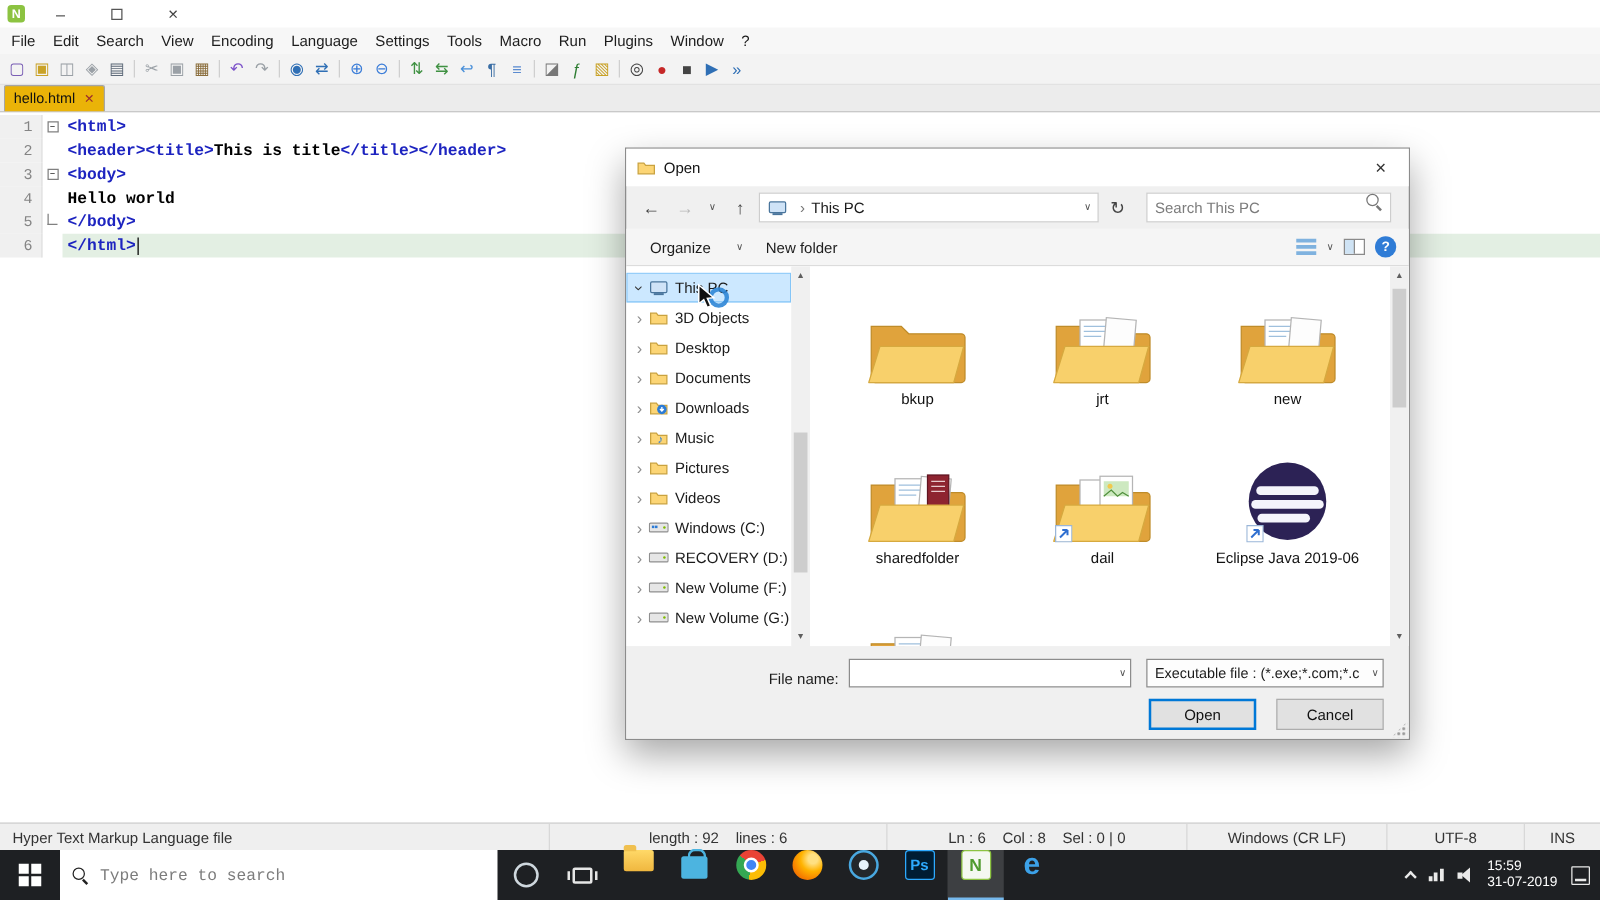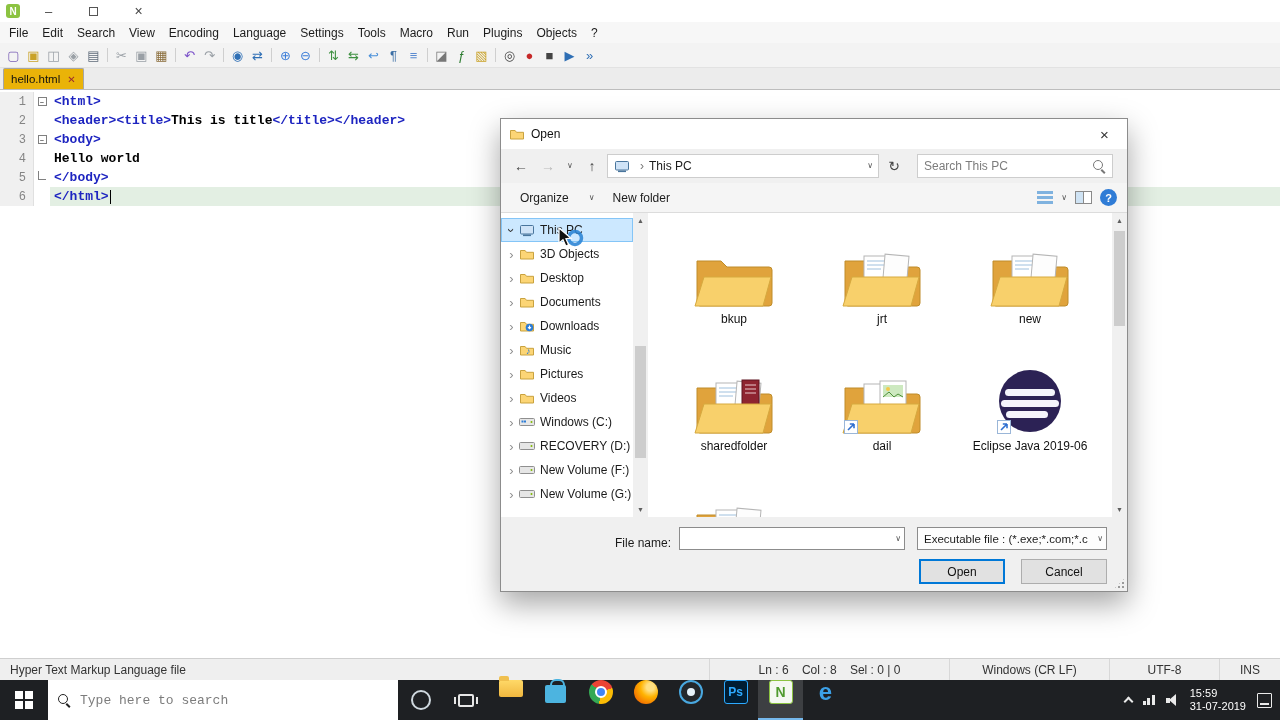--- a/index.html
+++ b/index.html
@@ -48,21 +48,21 @@
 .dlg-close{width:45px;height:30px;margin-left:auto;display:flex;align-items:center;justify-content:center;font-size:15px;color:#333}
 .dlg-nav{height:34px;display:flex;align-items:center;padding:0 8px;gap:3px;flex:none}
 .nav-btn{width:24px;height:24px;display:flex;align-items:center;justify-content:center;color:#444;font-size:14px}
 .nav-btn.sm{width:14px}
 .nav-btn.disabled{color:#b9b9b9}
 .crumb{width:272px;height:24px;background:#fff;border:1px solid #cdcdcd;display:flex;align-items:center;padding:0 5px;gap:5px}
 .crumb-sep{color:#777;font-size:12px}
 .crumb-text{color:#1b1b1b}
 .crumb .va.right{margin-left:auto}
 .va{font-size:8px;color:#555;line-height:1}
-.search{width:196px;height:24px;background:#fff;border:1px solid #cdcdcd;display:flex;align-items:center;padding:0 6px;margin-left:8px}
+.search{width:196px;height:24px;background:#fff;border:1px solid #cdcdcd;display:flex;padding:0 6px;margin-left:8px}
 .search input{border:none;outline:none;flex:1;font-size:12px;color:#333;background:transparent;font-family:inherit}
 .search input::placeholder,.tb-search input::placeholder{color:#7c7c7c}
 .mag{position:relative;width:13px;height:13px;display:inline-block;color:#777;flex:none}
 .mag::before{content:"";position:absolute;left:0;top:0;width:8px;height:8px;border:1.5px solid currentColor;border-radius:50%}
 .mag::after{content:"";position:absolute;left:9px;top:9px;width:5px;height:1.6px;background:currentColor;transform:rotate(45deg);transform-origin:0 0}
 .mag.dark{color:#222}
 .dlg-cmd{height:30px;display:flex;align-items:center;padding:0 10px;border-bottom:1px solid #dcdcdc;background:#f5f5f5;flex:none}
 .cmd-btn{display:flex;align-items:center;gap:20px;padding:0 9px;height:24px;color:#1c1c1c}
 .cmd-right{margin-left:auto;display:flex;align-items:center;gap:8px}
 .ic-view-wrap{width:16px;height:13px;display:flex;flex-direction:column;justify-content:space-between}
@@ -156,21 +156,21 @@
       <span class="menu-item">Edit</span>
       <span class="menu-item">Search</span>
       <span class="menu-item">View</span>
       <span class="menu-item">Encoding</span>
       <span class="menu-item">Language</span>
       <span class="menu-item">Settings</span>
       <span class="menu-item">Tools</span>
       <span class="menu-item">Macro</span>
       <span class="menu-item">Run</span>
       <span class="menu-item">Plugins</span>
-      <span class="menu-item">Objects</span>
+      <span class="menu-item">Window</span>
       <span class="menu-item">?</span>
     </div>
   <div class="toolbar" id="toolbar">
       <span class="tb-ic" style="color:#7a5fb5">▢</span>
       <span class="tb-ic" style="color:#c9a227">▣</span>
       <span class="tb-ic" style="color:#9aa0a6">◫</span>
       <span class="tb-ic" style="color:#9aa0a6">◈</span>
       <span class="tb-ic" style="color:#5f6b7a">▤</span>
       <span class="tb-sep"></span>
       <span class="tb-ic" style="color:#9aa0a6">✂</span>
@@ -241,20 +241,21 @@
         <span class="ln-code"><span class="tag">&lt;/body&gt;</span></span>
       </div>
       <div class="ln-row current">
         <span class="ln-num">6</span>
         <span class="ln-fold"></span>
         <span class="ln-code"><span class="tag">&lt;/html&gt;</span><span class="caret"></span></span>
       </div>
     </div>
   <div class="statusbar">
     <span class="seg grow">Hyper Text Markup Language file</span>
+    <span class="seg w270 center">length : 92    lines : 6</span>
     <span class="seg w240 center">Ln : 6    Col : 8    Sel : 0 | 0</span>
     <span class="seg w160 center">Windows (CR LF)</span>
     <span class="seg w110 center">UTF-8</span>
     <span class="seg w60 center">INS</span>
   </div>
 </div>
 
 <div id="dlg">
   <div class="dlg-title">
     <span class="dlg-ico">

